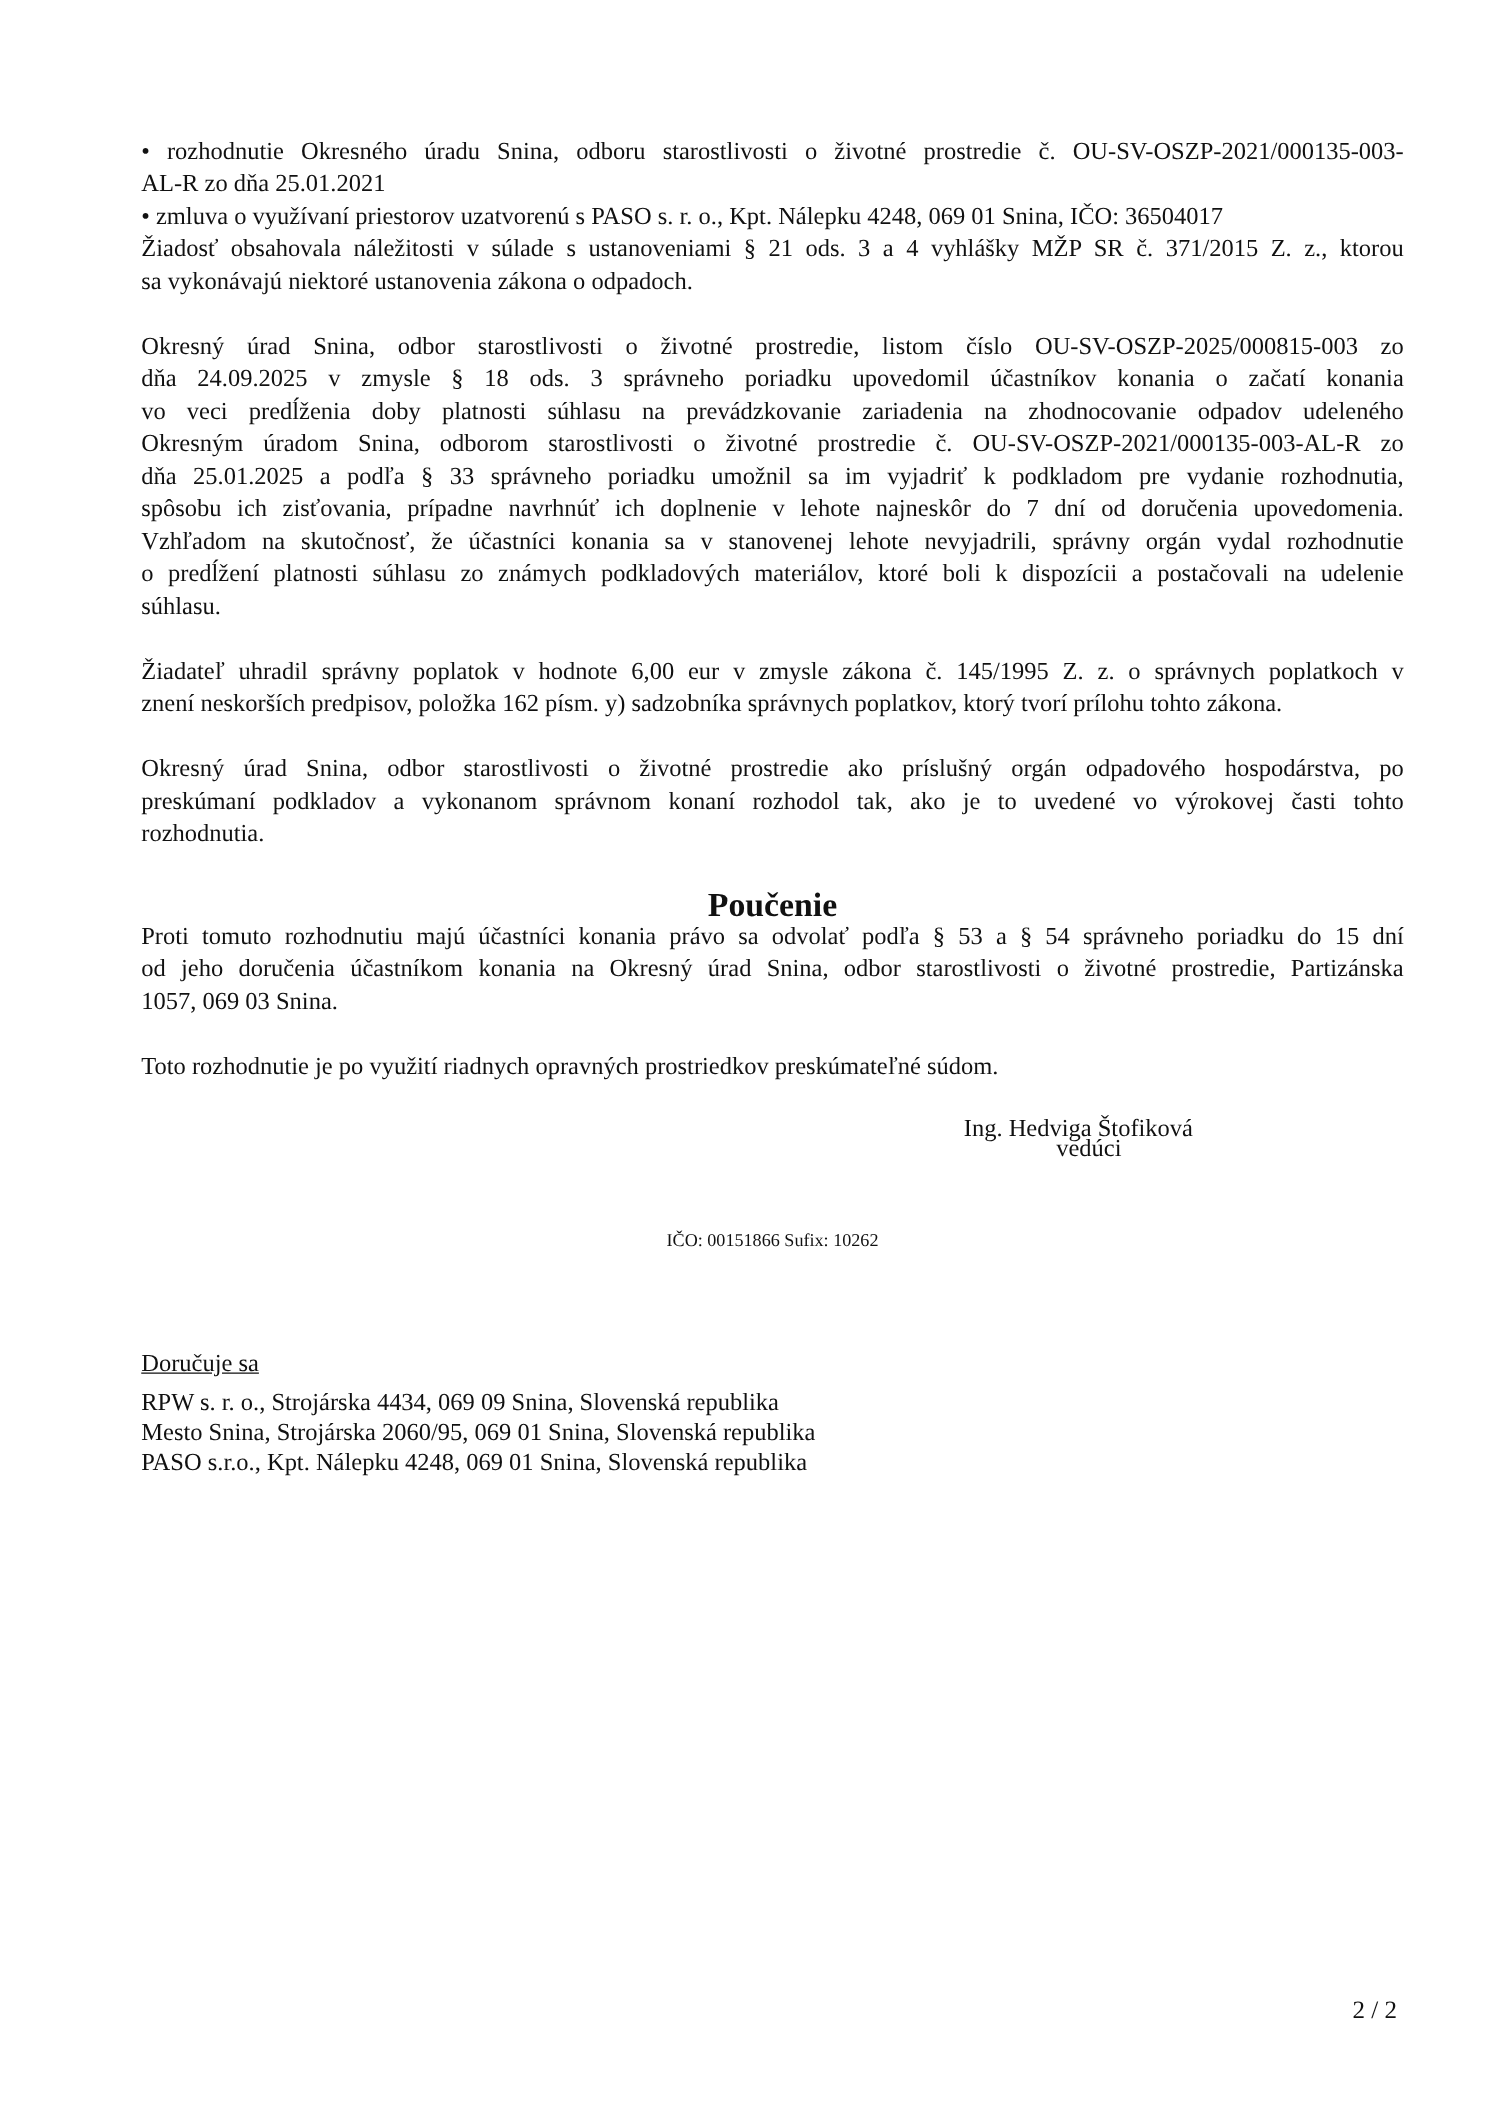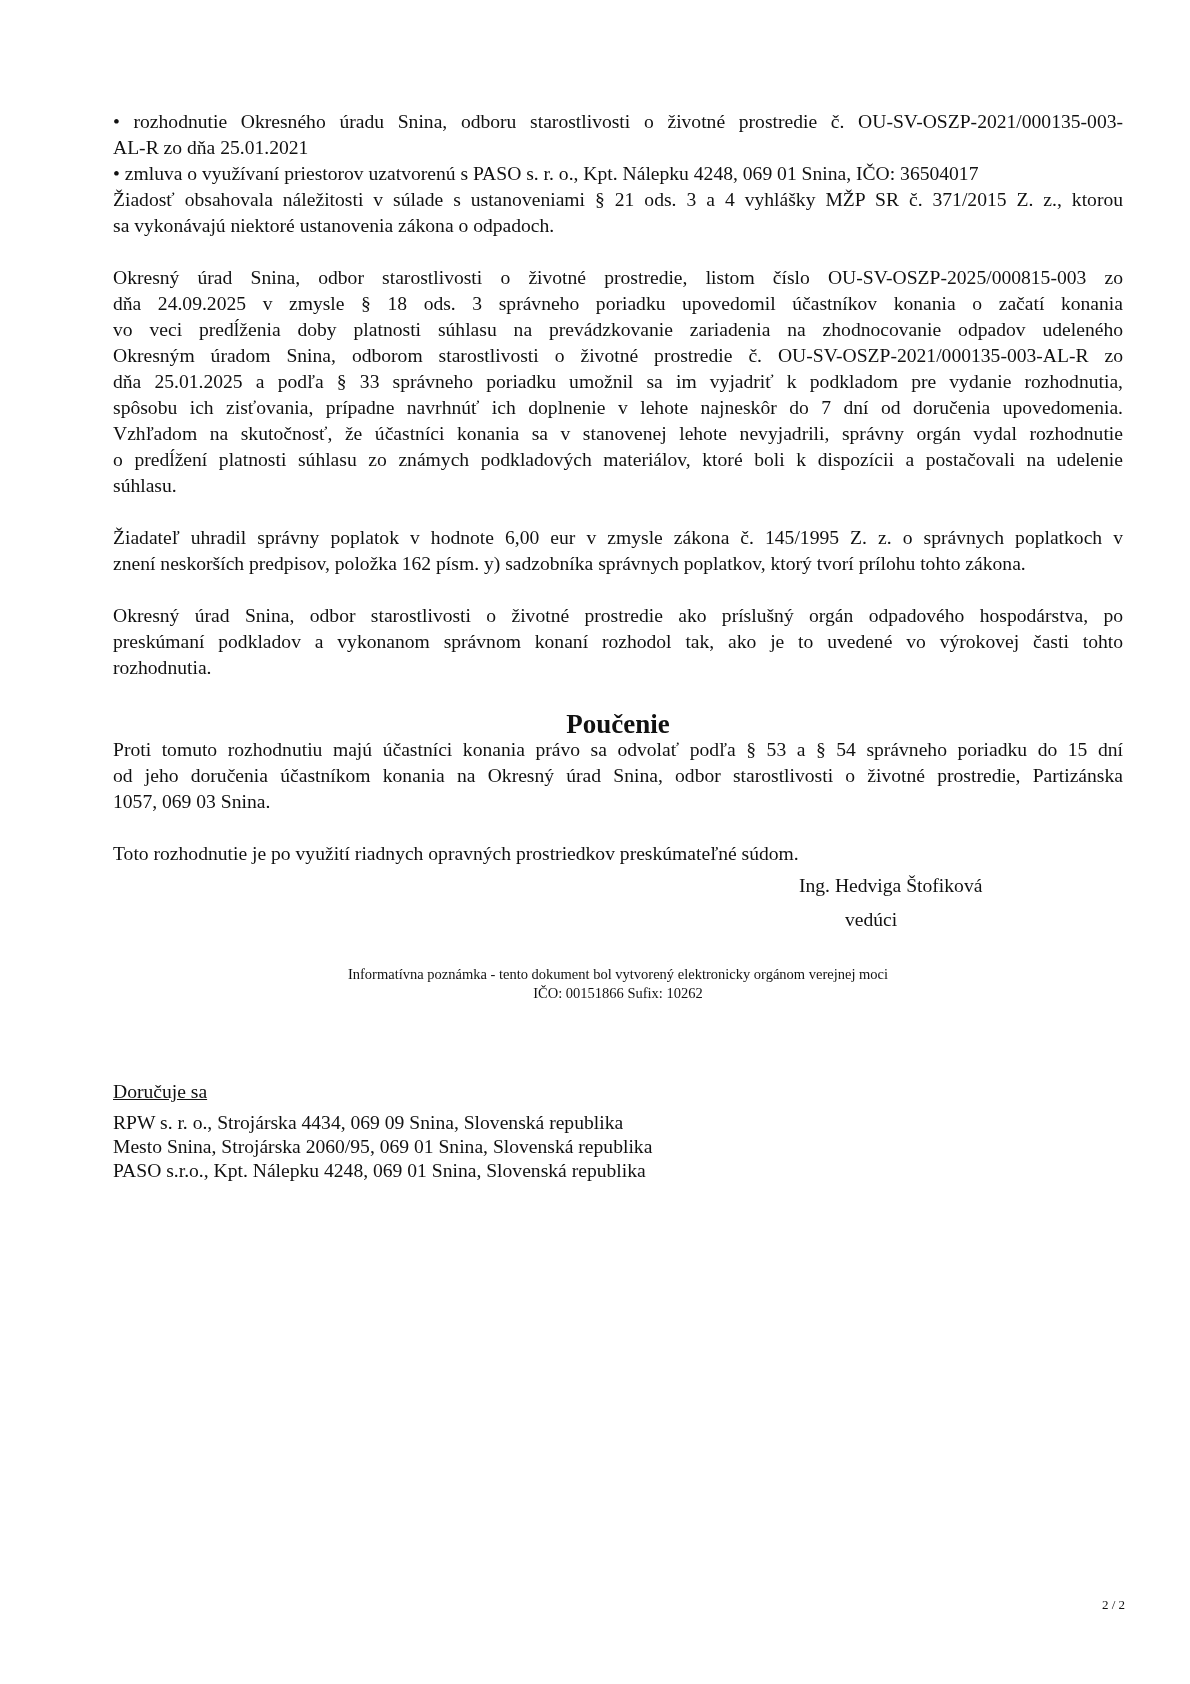--- a/index.html
+++ b/index.html
@@ -64,23 +64,22 @@
       width: 1010px;
       text-align: center;
       font-size: 14.5px;
       line-height: 18px;
     }
     .underline { text-decoration: underline; }
     .page-number {
       position: absolute;
       left: 1082px;
       top: 1597px;
-      font-size: 13px;
+      font-size: 20px;
       white-space: nowrap;
-      margin-left: 20px;
     }
   </style>
 </head>
 <body>
 
 <div class="page">
 
   <div>
     <div class="para">
       <span class="jl">• rozhodnutie Okresného úradu Snina, odboru starostlivosti o životné prostredie č. OU-SV-OSZP-2021/000135-003-</span>
@@ -135,23 +134,22 @@
     <span class="last">1057, 069 03 Snina.</span>
   </div>
 
   <div class="gap"></div>
 
   <div class="para">
     <span class="last">Toto rozhodnutie je po využití riadnych opravných prostriedkov preskúmateľné súdom.</span>
   </div>
 
   <div style="position:relative;height:120px;">
-    <div class="sig-name" style="top:6px;margin-left:28px;">Ing. Hedviga Štofiková</div>
+    <div class="sig-name" style="top:24px;">Ing. Hedviga Štofiková</div>
     <div class="sig-role" style="top:40px;">vedúci</div>
-    <div class="note" style="top:98px;">Informatívna poznámka - tento dokument bol vytvorený elektronicky orgánom verejnej moci</div>
   </div>
 
   <div style="position:relative;height:20px;">
     <div class="note" style="top:-3px;">IČO: 00151866 Sufix: 10262</div>
   </div>
 
   <div style="height:72px;"></div>
 
   <div>
     <div class="line underline">Doručuje sa</div>

